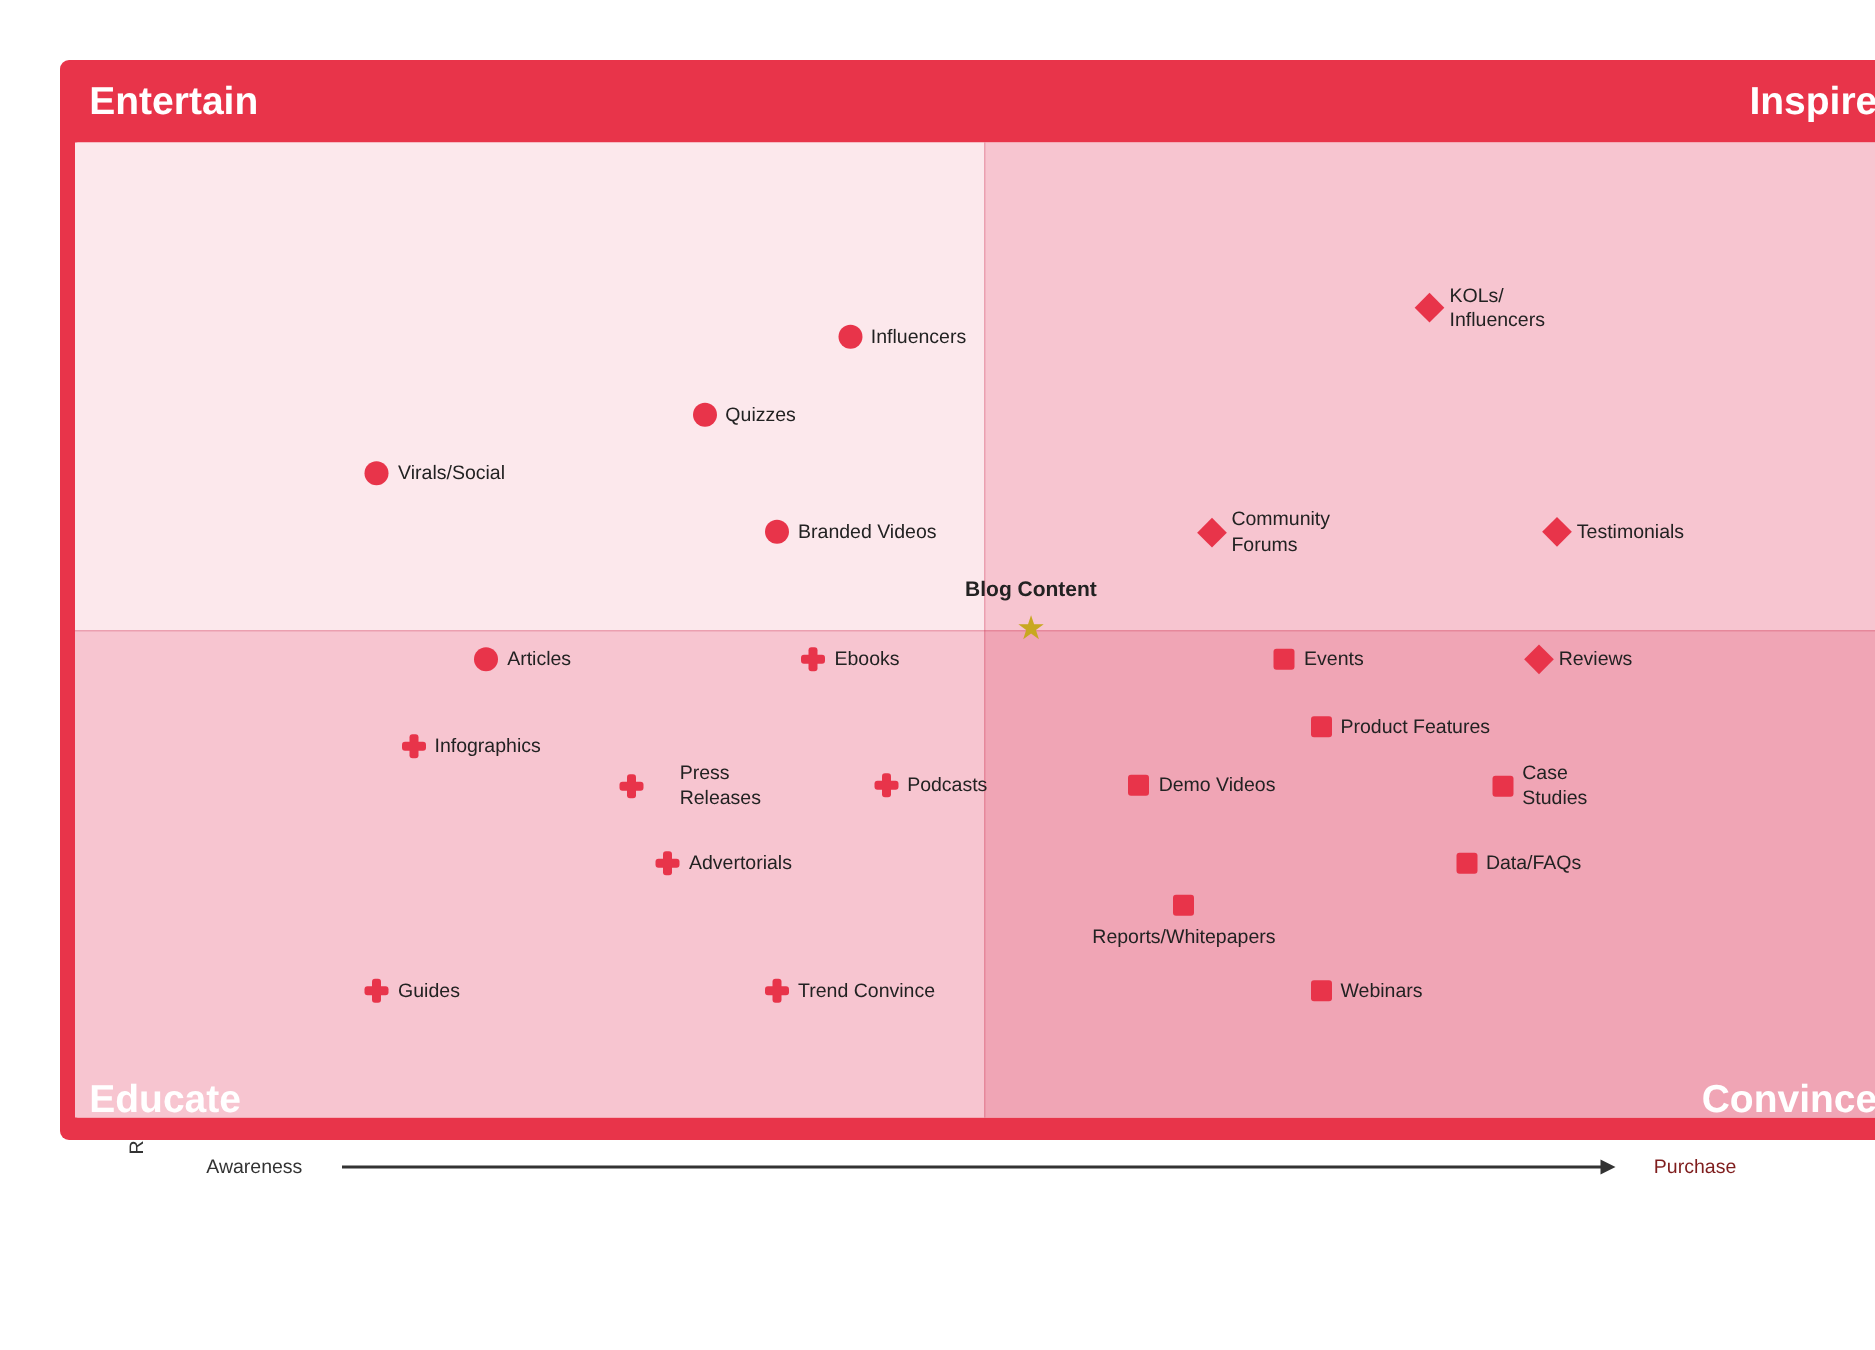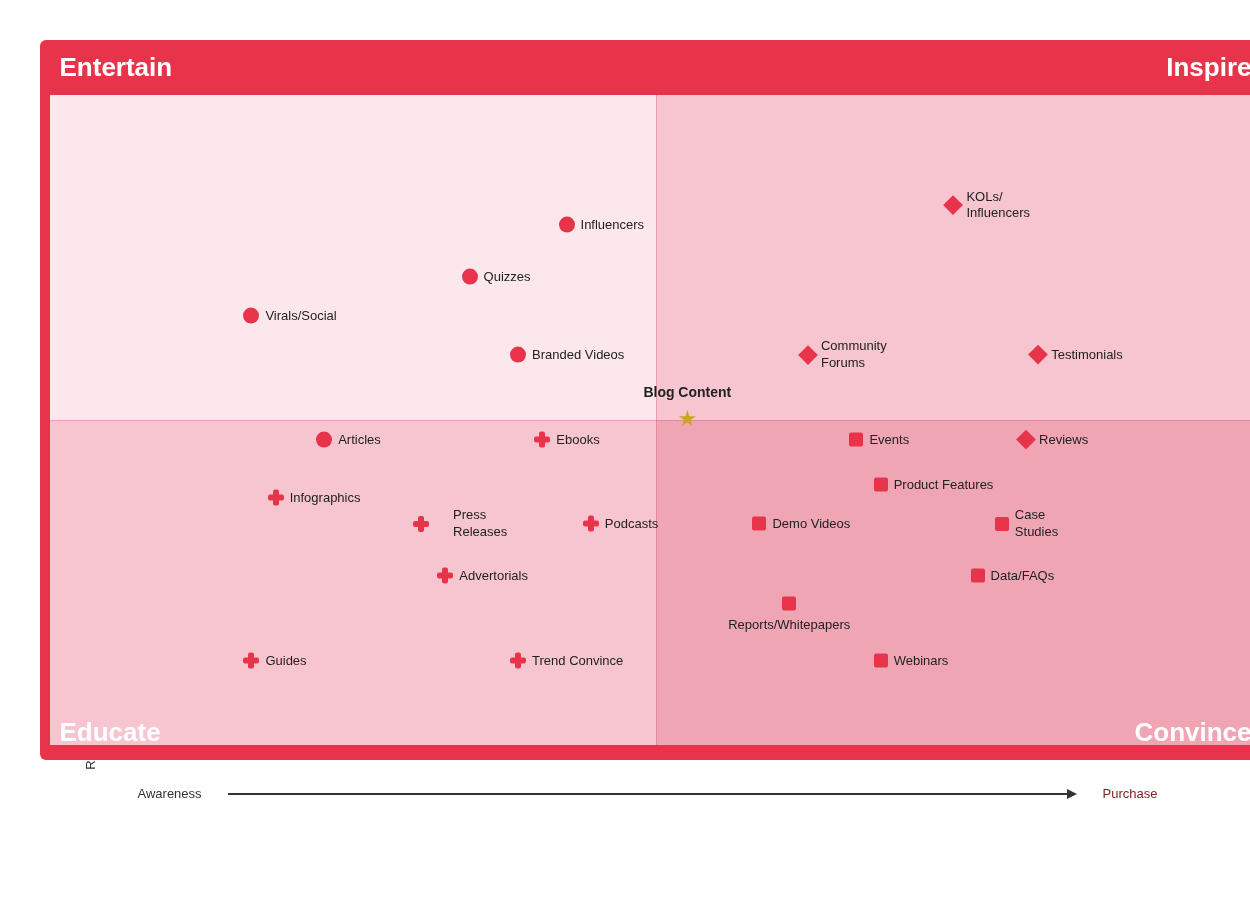--- a/index.html
+++ b/index.html
@@ -89,21 +89,21 @@
     .quad-label.br { right: 20px; bottom: 12px; top: auto; }
 
     
 
     
     .x-axis-wrap {
       margin-left: 45px;
       width: 1020px;
       display: flex;
       align-items: center;
-      margin-top: 16px;
+      margin-top: 0;
       gap: 18px;
     }
     .x-axis-left-label {
       font-size: 13px;
       color: #333;
       white-space: nowrap;
       margin-right: 8px;
     }
     .x-axis-line {
       flex: 1;

